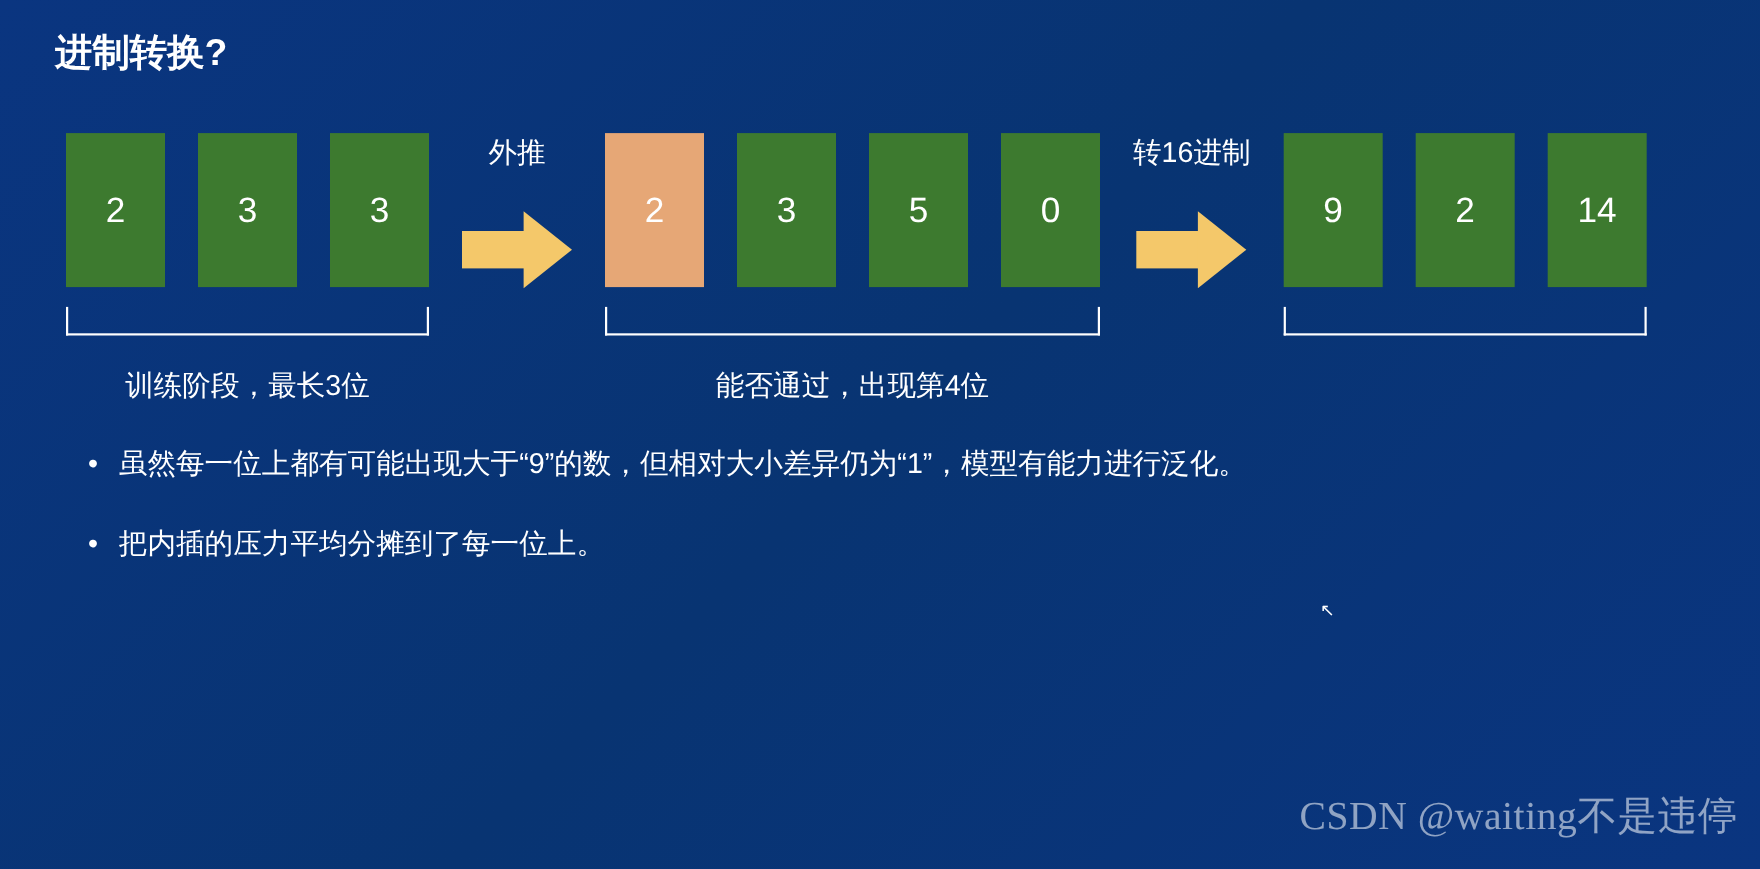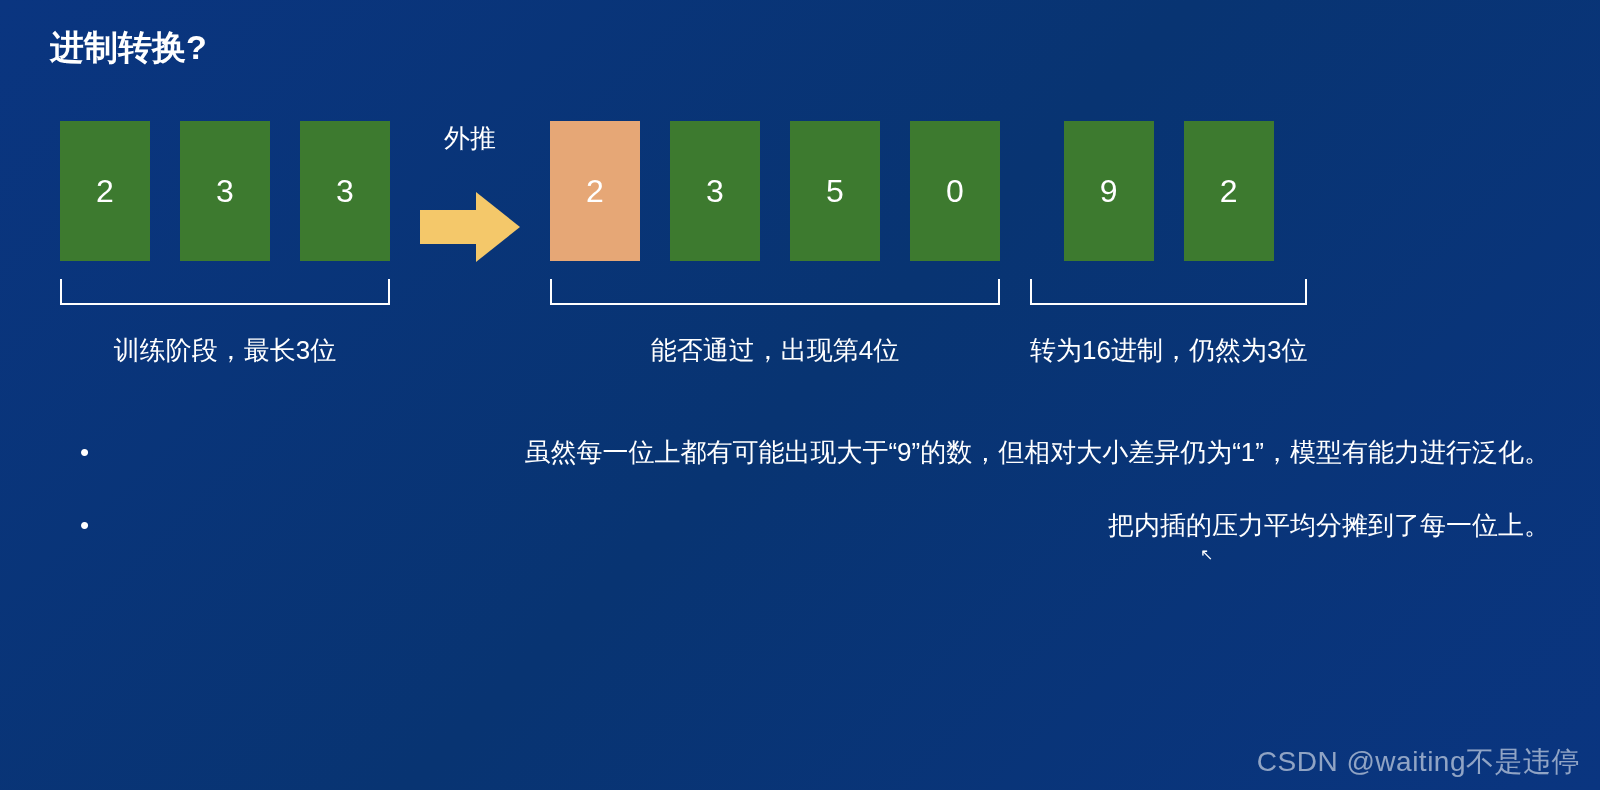--- a/index.html
+++ b/index.html
@@ -96,24 +96,24 @@
     position: absolute;
     left: 56px; top: 0;
     width: 0; height: 0;
     border-top: 35px solid transparent;
     border-bottom: 35px solid transparent;
     border-left: 44px solid #f4c86a;
   }
   .watermark {
     position: absolute;
     right: 20px;
-    bottom: 9px;
-    font-size: 28px;
+    bottom: 23px;
+    font-size: 36px;
     color: rgba(255,255,255,0.55);
-    font-family: Liberation Sans, sans-serif;
+    font-family: Liberation Serif, serif;
     letter-spacing: 0.5px;
   }
   .cursor {
     position: absolute;
     left: 1200px;
     top: 545px;
     font-size: 16px;
     color: #fff;
   }
 </style>
@@ -148,30 +148,37 @@
     <div class="boxes">
       <div class="digit highlight">2</div>
       <div class="digit">3</div>
       <div class="digit">5</div>
       <div class="digit">0</div>
     </div>
     <div class="bracket"></div>
     <div class="caption">能否通过，出现第4位</div>
   </div>
 
+  <div class="arrow-wrap">
+    <div class="arrow-label">转16进制</div>
+    <div class="arrow">
+      <div class="arrow-shaft"></div>
+        <div class="arrow-head"></div>
+    </div>
+  </div>
 
   <div class="group">
     <div class="boxes">
       <div class="digit">9</div>
       <div class="digit">2</div>
+      <div class="digit">14</div>
     </div>
     <div class="bracket"></div>
-    <div class="caption">转为16进制，仍然为3位</div>
   </div>
 </div>
 
-<ul class="bullets" style="margin-top:65px;text-align:right;">
+<ul class="bullets" style="margin-top:34px;">
   <li>虽然每一位上都有可能出现大于“9”的数，但相对大小差异仍为“1”，模型有能力进行泛化。</li>
   <li>把内插的压力平均分摊到了每一位上。</li>
 </ul>
 
 <div class="cursor">↖</div>
 <div class="watermark">CSDN @waiting不是违停</div>
 
 </body></html>

